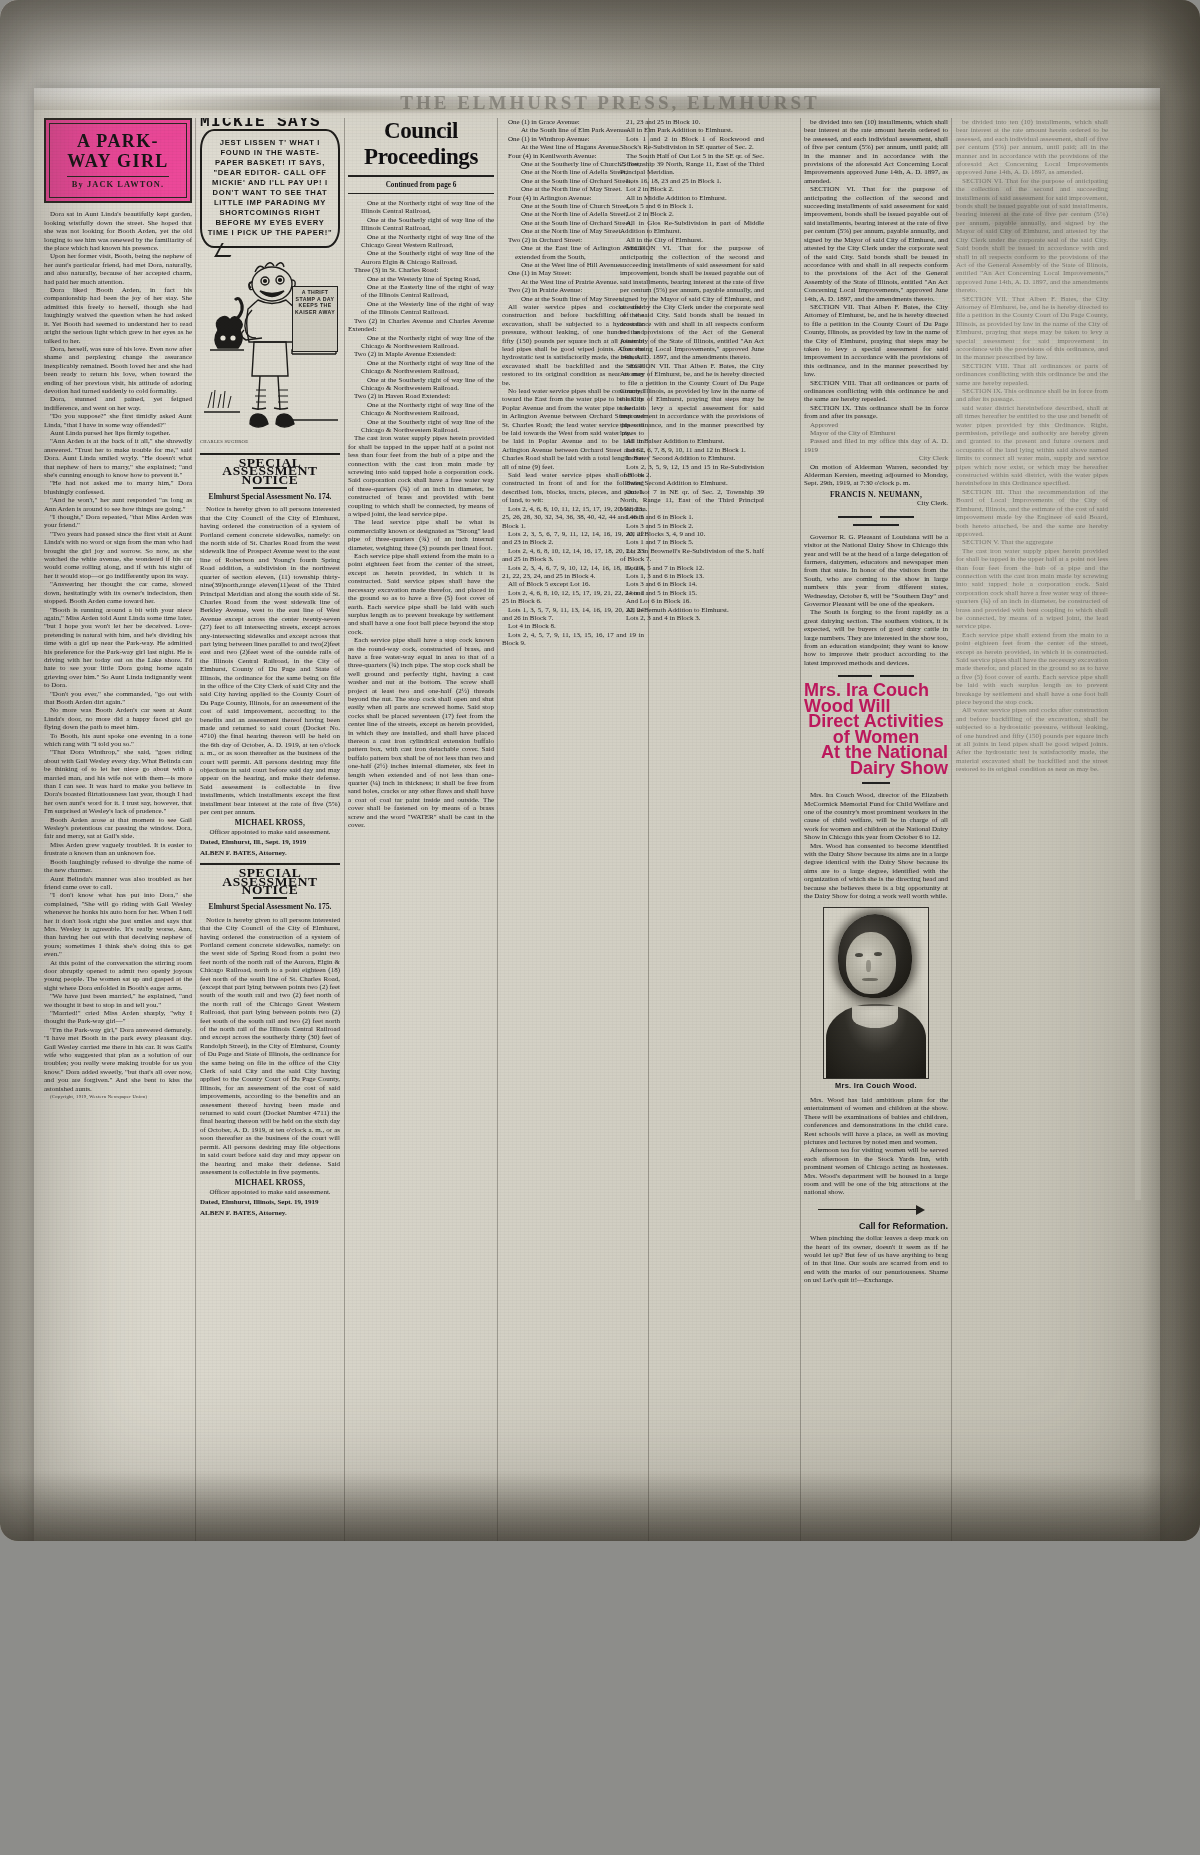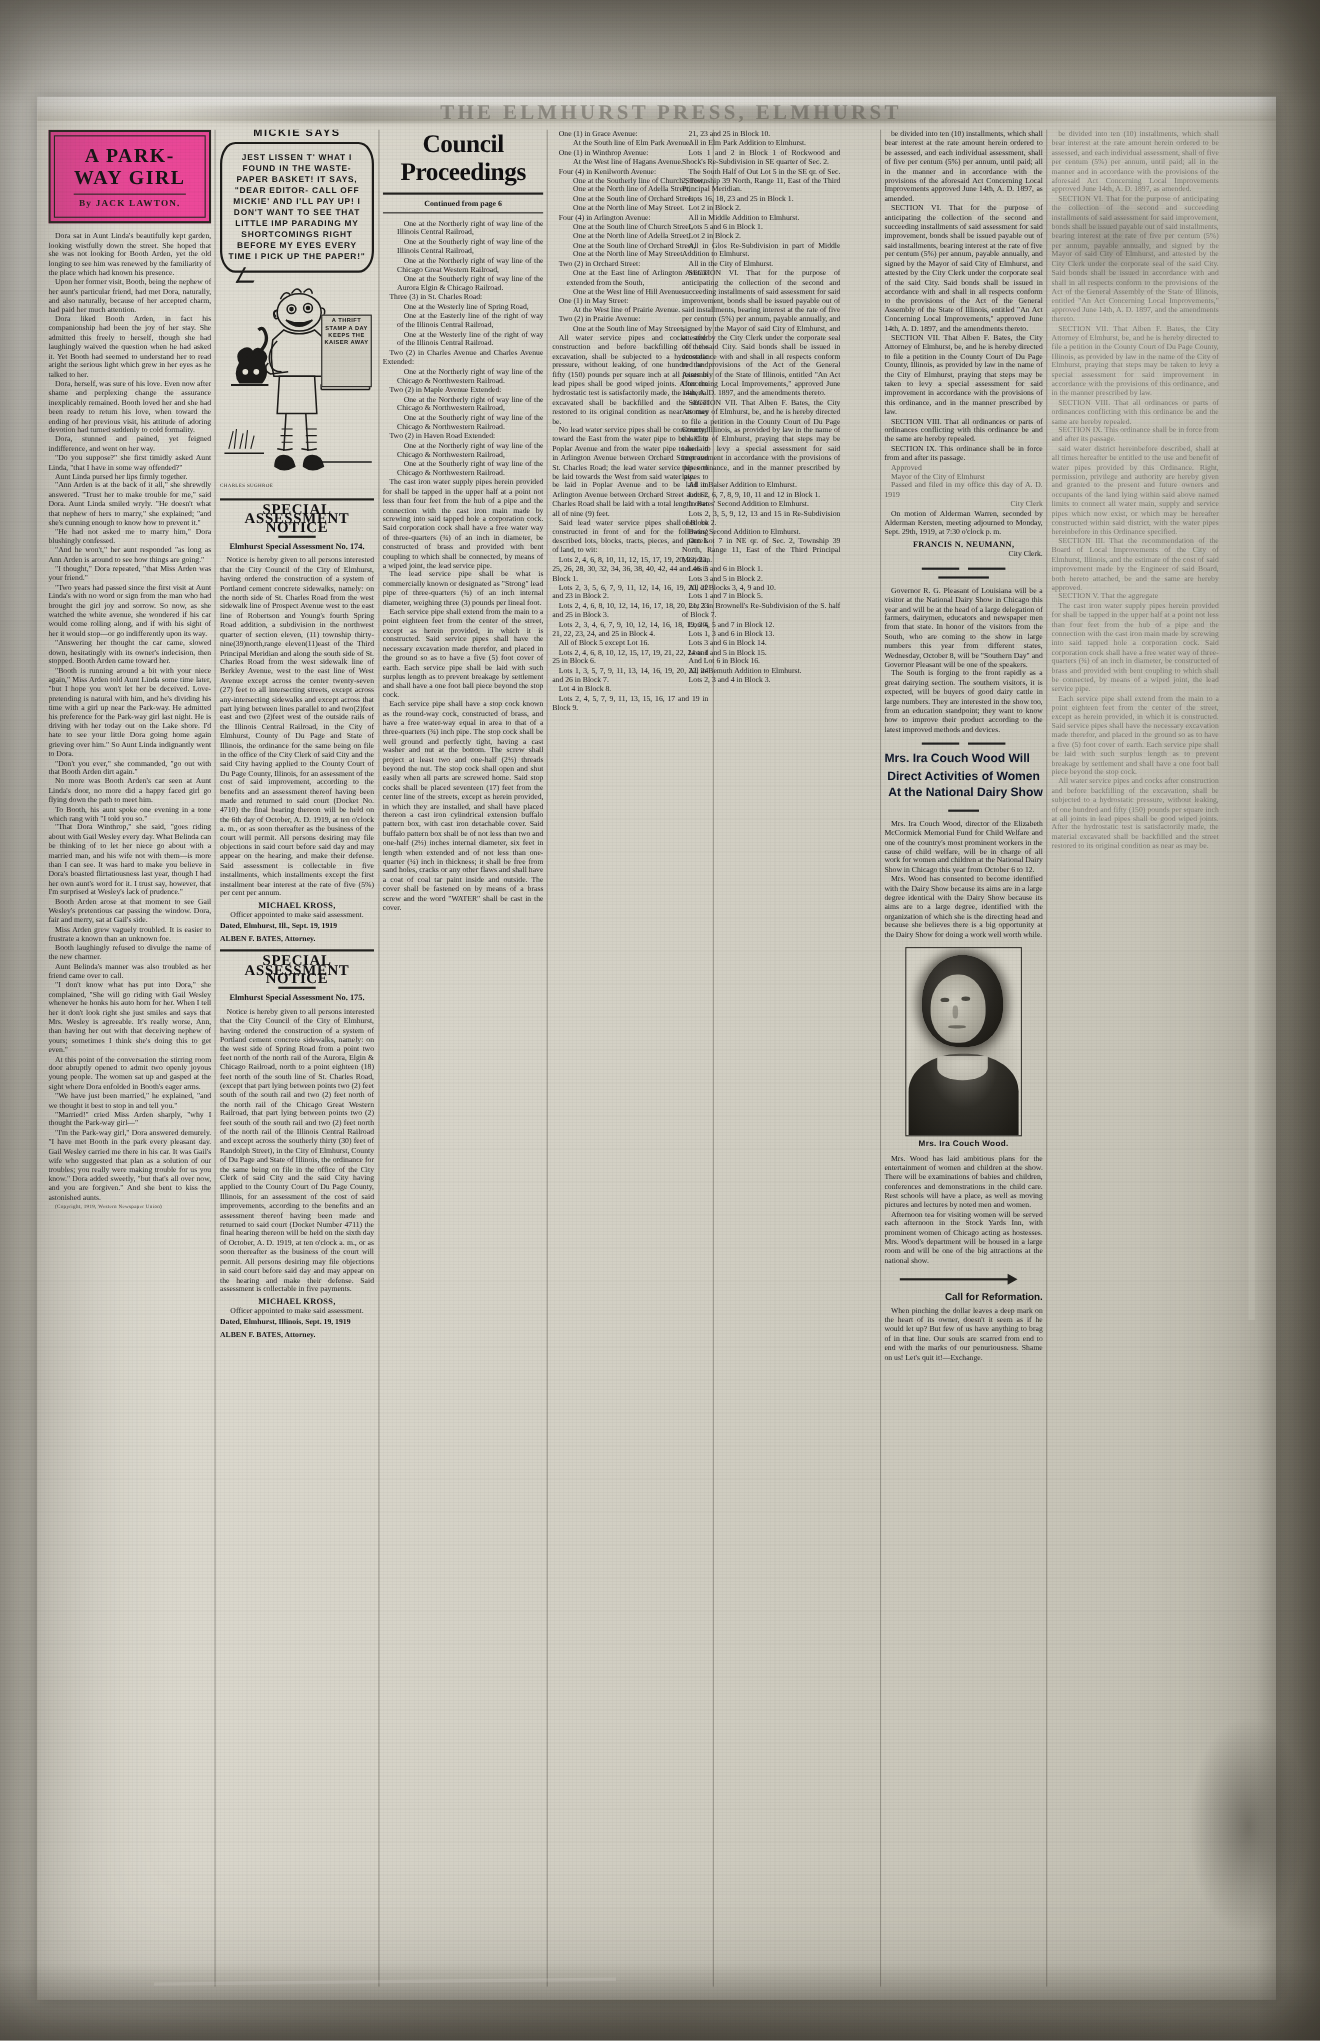--- a/index.html
+++ b/index.html
@@ -1,17 +1,17 @@
 <!DOCTYPE html>
 <html><head>
 <meta charset="utf-8">
 <style>
   html,body{margin:0;padding:0;background:#8d8d8a;}
   body{font-family:"Liberation Serif",serif;}
-  #page{position:relative;width:1200px;height:1855px;background:#c9c7be;overflow:hidden;}
+  #page{position:relative;width:1200px;height:1541px;background:#c9c7be;overflow:hidden;border-radius:18px;}
 
   
   .paper{position:absolute;inset:0;
     background:
       radial-gradient(ellipse at 12% 8%, rgba(255,255,255,.50), rgba(255,255,255,0) 38%),
       radial-gradient(ellipse at 86% 14%, rgba(120,112,96,.30), rgba(0,0,0,0) 45%),
       radial-gradient(ellipse at 50% 95%, rgba(90,85,72,.35), rgba(0,0,0,0) 55%),
       radial-gradient(ellipse at 95% 70%, rgba(110,104,90,.33), rgba(0,0,0,0) 40%),
       linear-gradient(105deg,#d8d5ca 0%,#cfccc1 25%,#c4c1b5 55%,#b8b5a8 80%,#aeaa9c 100%);
   }
@@ -55,22 +55,22 @@
 
   
   .story-box{border:2px solid #2a2823;padding:3px;margin-bottom:7px;background:#ec4899;}
   .story-box-in{border:1px solid #2a2823;padding:7px 5px 8px;text-align:center;}
   .story-title{font-weight:bold;font-size:18px;letter-spacing:1.4px;color:#161516;
      line-height:20px;}
   .story-rule{height:1px;background:#2a2823;margin:5px 12px 4px;}
   .story-by{font-size:8.4px;letter-spacing:1.1px;font-weight:bold;color:#24221f;}
 
   
-  .mickie-head{text-align:center;font-weight:bold;font-size:10px;letter-spacing:1.4px;
-    color:#141314;margin:0 0 3px;font-family:Liberation Sans, sans-serif;}
+  .mickie-head{font-weight:bold;font-size:16px;letter-spacing:1.4px;
+    color:#141314;margin:0 0 3px;font-family:Liberation Mono, monospace;}
   .bubble{position:relative;border:2px solid #1e1d1b;border-radius:14px/20px;
     padding:7px 5px 8px;text-align:center;font-family:"Liberation Sans",sans-serif;
     font-weight:bold;font-size:7.6px;line-height:10px;letter-spacing:.7px;color:#1a1a1a;
     background:transparent;}
   .bubble:after{content:"";position:absolute;left:16px;bottom:-11px;width:14px;height:12px;
     border-left:2px solid #1e1d1b;border-bottom:2px solid #1e1d1b;transform:skewX(-28deg);}
   .cartoon{position:relative;height:176px;margin-top:10px;}
   .cart-sign{position:absolute;right:2px;top:28px;width:44px;height:62px;border:1.5px solid #232220;
     background:#cfccc0;font-size:5.2px;line-height:6.4px;text-align:center;padding-top:2px;
     font-family:"Liberation Sans",sans-serif;font-weight:bold;letter-spacing:.4px;color:#23211f;}
@@ -94,21 +94,21 @@
   
   .dairy-dash{display:flex;gap:8px;justify-content:center;margin:8px 0 6px;}
   .dairy-dash span{display:block;width:34px;height:2px;background:#222;}
   .gov-head{font-family:"Liberation Sans",sans-serif;font-weight:bold;
     font-size:19.5px;line-height:22px;color:#0e0d0f;letter-spacing:-.2px;}
   .gov-head .l1{display:block;text-align:left;}
   .gov-head .l2{display:block;text-align:center;}
   .gov-head .l3{display:block;text-align:right;}
   .mini-rule{width:46px;height:2px;background:#222;margin:6px auto 7px;}
   .wood-head{font-family:"Liberation Sans",sans-serif;font-weight:bold;
-    font-size:11px;line-height:15.5px;color:#0f172a;}
+    font-size:18px;line-height:15.5px;color:#be185d;}
   .wood-head .l1{display:block;text-align:left;}
   .wood-head .l2{display:block;text-align:center;}
   .wood-head .l3{display:block;text-align:right;}
   .sub-center{text-align:right;font-weight:bold;font-size:9px;margin:7px 0 4px;
     font-family:Liberation Sans, sans-serif;}
   .arrow-rule{position:relative;height:10px;margin:8px 0 5px;}
   .arrow-rule i{position:absolute;left:10%;top:4px;width:72%;height:1.6px;background:#23221f;}
   .arrow-rule b{position:absolute;right:16%;top:0px;width:0;height:0;
     border-top:5px solid transparent;border-bottom:5px solid transparent;border-left:9px solid #23221f;}
 

